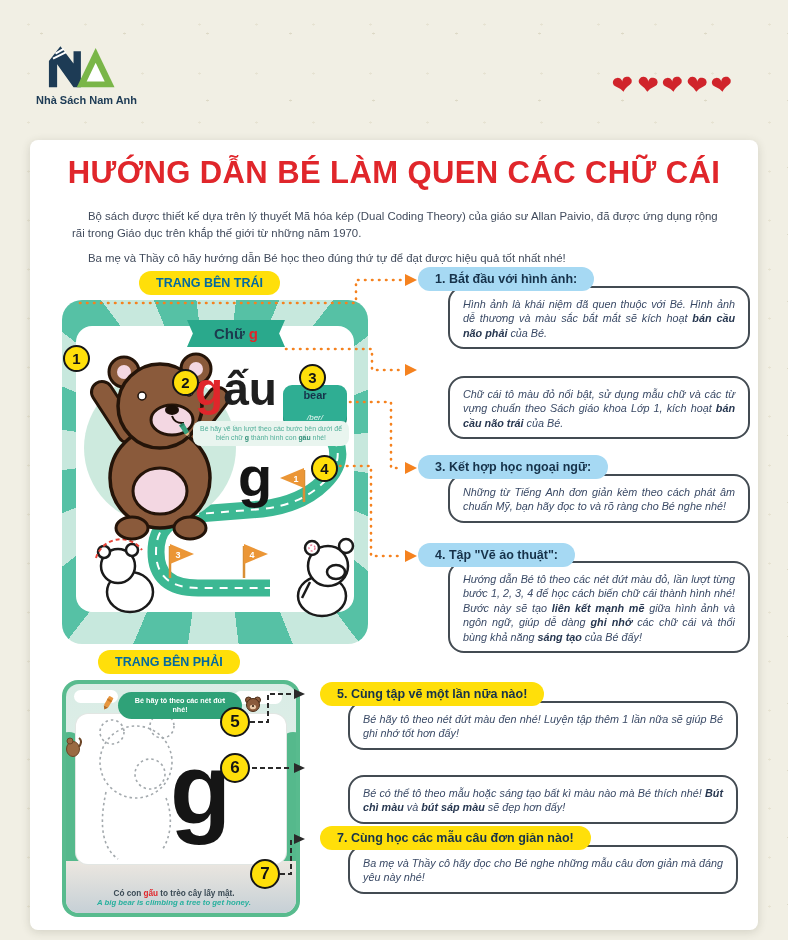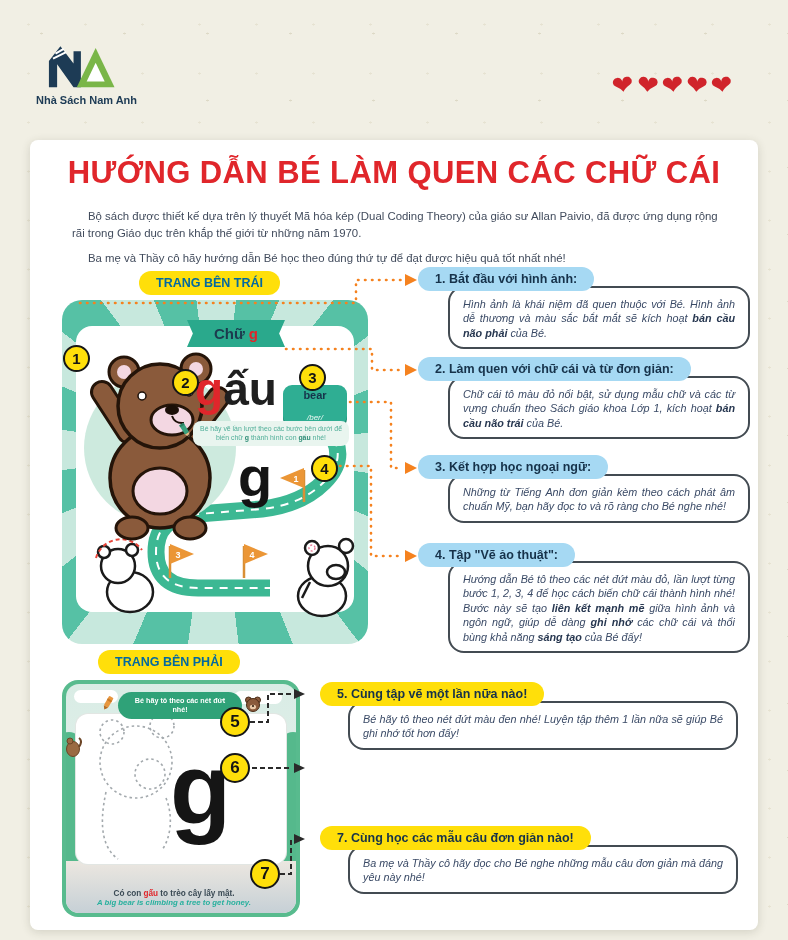--- a/index.html
+++ b/index.html
@@ -243,29 +243,29 @@
     <g fill="#2a2a2a">
       <path d="M294 689 l11 5 l-11 5 z"></path>
       <path d="M294 763 l11 5 l-11 5 z"></path>
       <path d="M294 834 l11 5 l-11 5 z"></path>
     </g>
   </svg>
 
   <div class="abs bubble blue" style="left:418px;top:267px">1. Bắt đầu với hình ảnh:</div>
   <div class="abs sbox" style="left:436px;top:286px;width:272px">Hình ảnh là khái niệm đã quen thuộc với Bé. Hình ảnh dễ thương và màu sắc bắt mắt sẽ kích hoạt <b>bán cầu não phải</b> của Bé.</div>
 
-  <div class="abs bubble blue" style="left:418px;top:357px">2. Làm quen với chữ cái và từ đơn giản:</div>
   <div class="abs sbox" style="left:436px;top:376px;width:272px">Chữ cái tô màu đỏ nổi bật, sử dụng mẫu chữ và các từ vựng chuẩn theo Sách giáo khoa Lớp 1, kích hoạt <b>bán cầu não trái</b> của Bé.</div>
 
   <div class="abs bubble blue" style="left:418px;top:455px">3. Kết hợp học ngoại ngữ:</div>
   <div class="abs sbox" style="left:436px;top:474px;width:272px">Những từ Tiếng Anh đơn giản kèm theo cách phát âm chuẩn Mỹ, bạn hãy đọc to và rõ ràng cho Bé nghe nhé!</div>
 
   <div class="abs bubble blue" style="left:418px;top:543px">4. Tập "Vẽ ảo thuật":</div>
   <div class="abs sbox" style="left:436px;top:561px;width:272px">Hướng dẫn Bé tô theo các nét đứt màu đỏ, lần lượt từng bước 1, 2, 3, 4 để học cách biến chữ cái thành hình nhé! Bước này sẽ tạo <b>liên kết mạnh mẽ</b> giữa hình ảnh và ngôn ngữ, giúp dễ dàng <b>ghi nhớ</b> các chữ cái và thổi bùng khả năng <b>sáng tạo</b> của Bé đấy!</div>
 
   <div class="abs bubble yellow" style="left:320px;top:682px">5. Cùng tập vẽ một lần nữa nào!</div>
   <div class="abs sbox" style="left:336px;top:701px;width:360px">Bé hãy tô theo nét đứt màu đen nhé! Luyện tập thêm 1 lần nữa sẽ giúp Bé ghi nhớ tốt hơn đấy!</div>
 
+  <div class="abs sbox" style="left:336px;top:775px;width:360px">Bé có thể tô theo mẫu hoặc sáng tạo bất kì màu nào mà Bé thích nhé! <b>Bút chì màu</b> và <b>bút sáp màu</b> sẽ đẹp hơn đấy!</div>
 
   <div class="abs bubble yellow" style="left:320px;top:826px">7. Cùng học các mẫu câu đơn giản nào!</div>
   <div class="abs sbox" style="left:336px;top:845px;width:360px">Ba mẹ và Thầy cô hãy đọc cho Bé nghe những mẫu câu đơn giản mà đáng yêu này nhé!</div>
 
 </div>
 
 </body></html>

